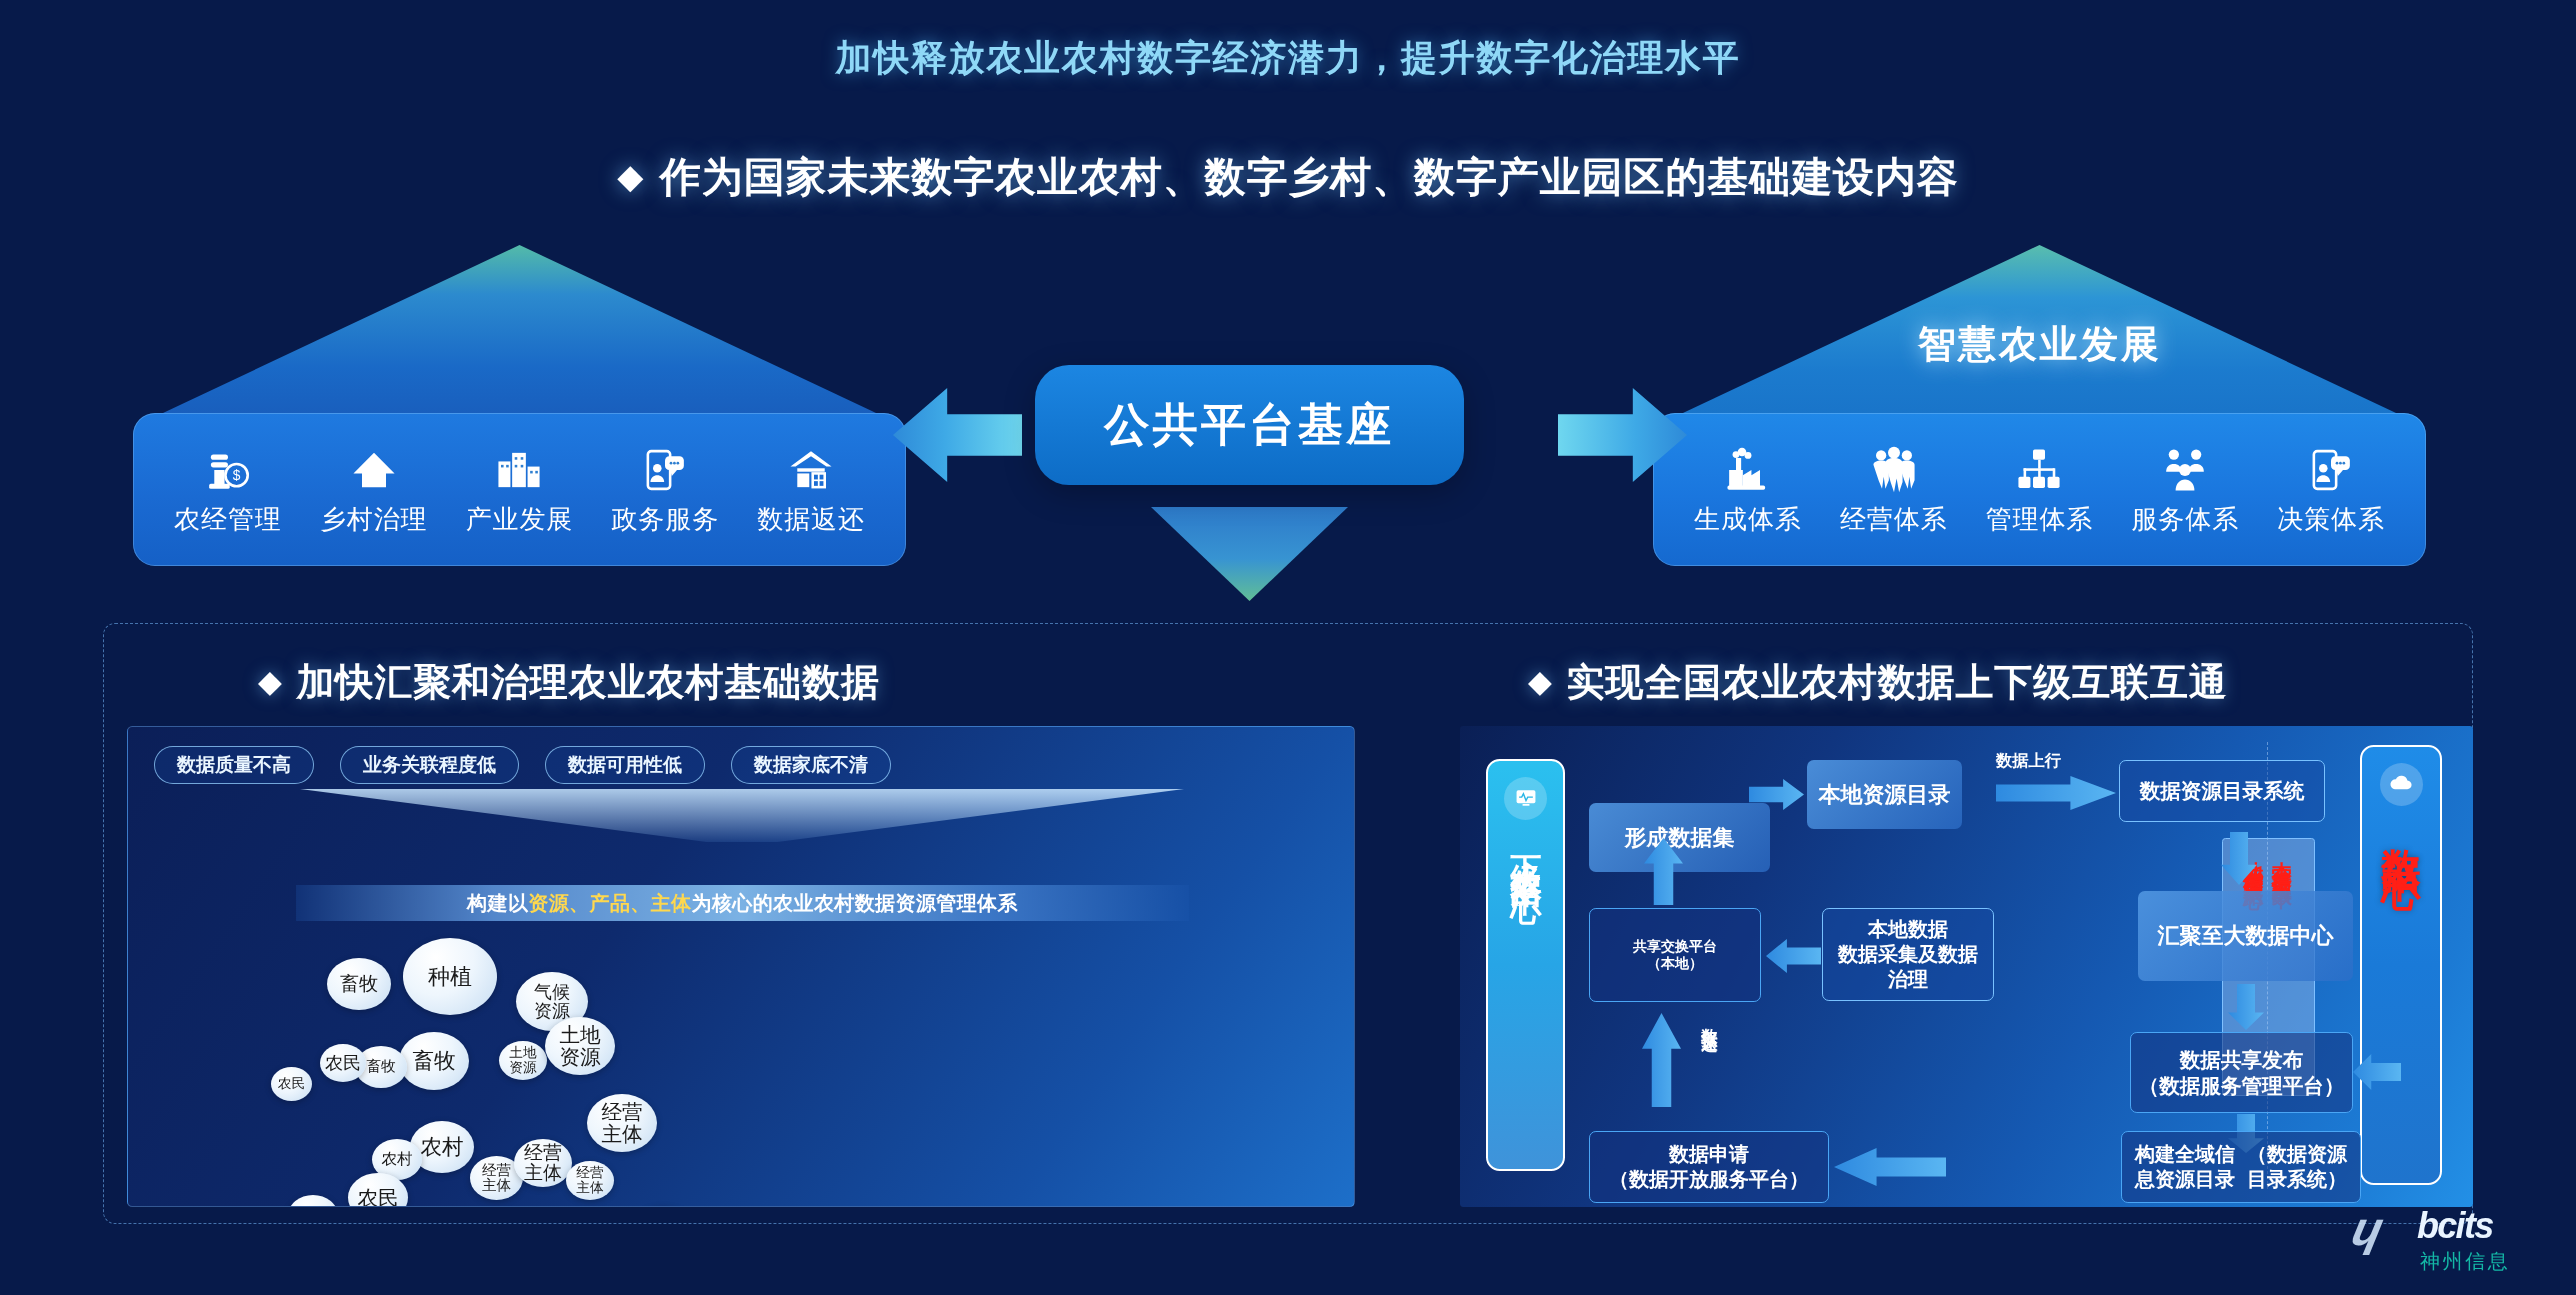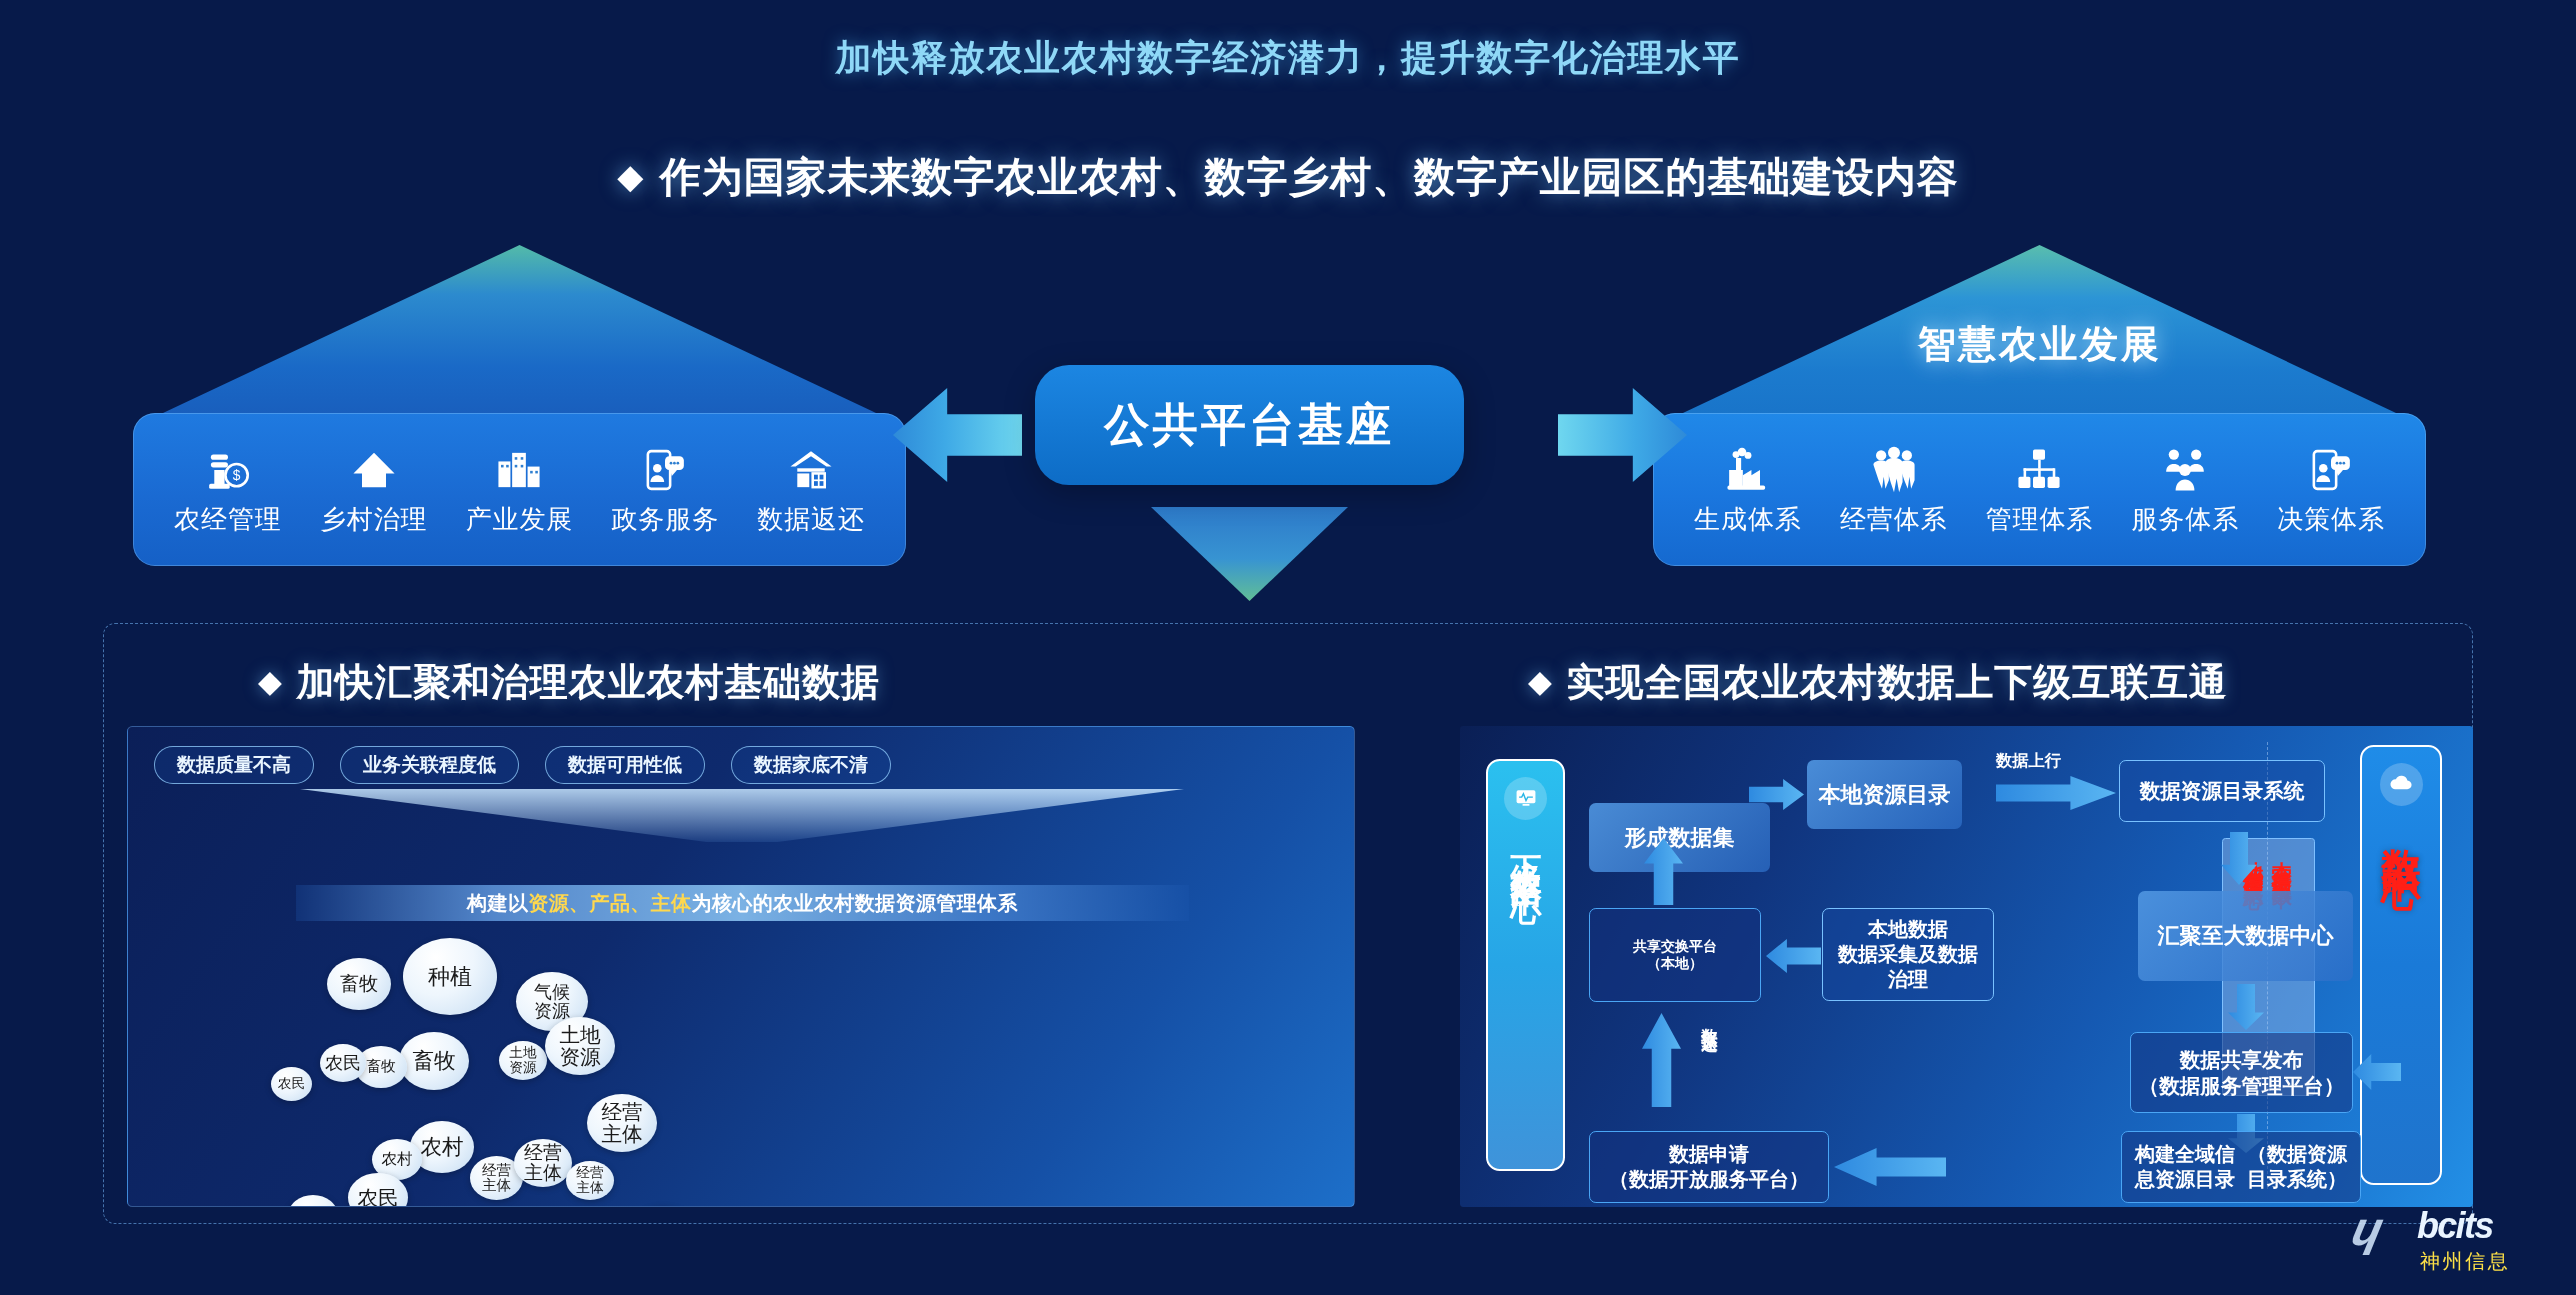--- a/index.html
+++ b/index.html
@@ -154,21 +154,21 @@
   .redbox span{ writing-mode:vertical-rl; text-orientation:upright; color:#ff1f16;
     font-size:20px; font-weight:bold; letter-spacing:3.4px; }
   .dashv{ position:absolute; left:807px; top:15.5px; width:0; height:447px; border-left:1.7px dashed rgba(190,220,255,.45);}
 
   
   .logo{ position:absolute; left:2353px; top:1198px; width:197px; height:86px; color:#eaf4ff; }
   .logo .mark{ position:absolute; left:0; top:3.4px; font-size:48px; font-style:italic; font-weight:bold;
     color:rgba(215,235,255,.85); transform:skewX(-12deg); }
   .logo .wm{ position:absolute; left:64px; top:6.9px; font-size:36px; font-weight:bold; font-style:italic;
     letter-spacing:-1.7px; color:#e9f4ff;}
-  .logo .cn{ position:absolute; left:67px; top:50px; font-size:20px; letter-spacing:2.6px; color:#fde047;}
+  .logo .cn{ position:absolute; left:67px; top:50px; font-size:20px; letter-spacing:2.6px; color:#14b8a6;}
 </style>
 </head>
 <body>
 
 <div class="h-title">加快释放农业农村数字经济潜力，提升数字化治理水平</div>
 <div class="h-sub">
   <span class="dia">◆</span><span>作为国家未来数字农业农村、数字乡村、数字产业园区的基础建设内容</span>
 </div>
 
 <div class="wing left">

